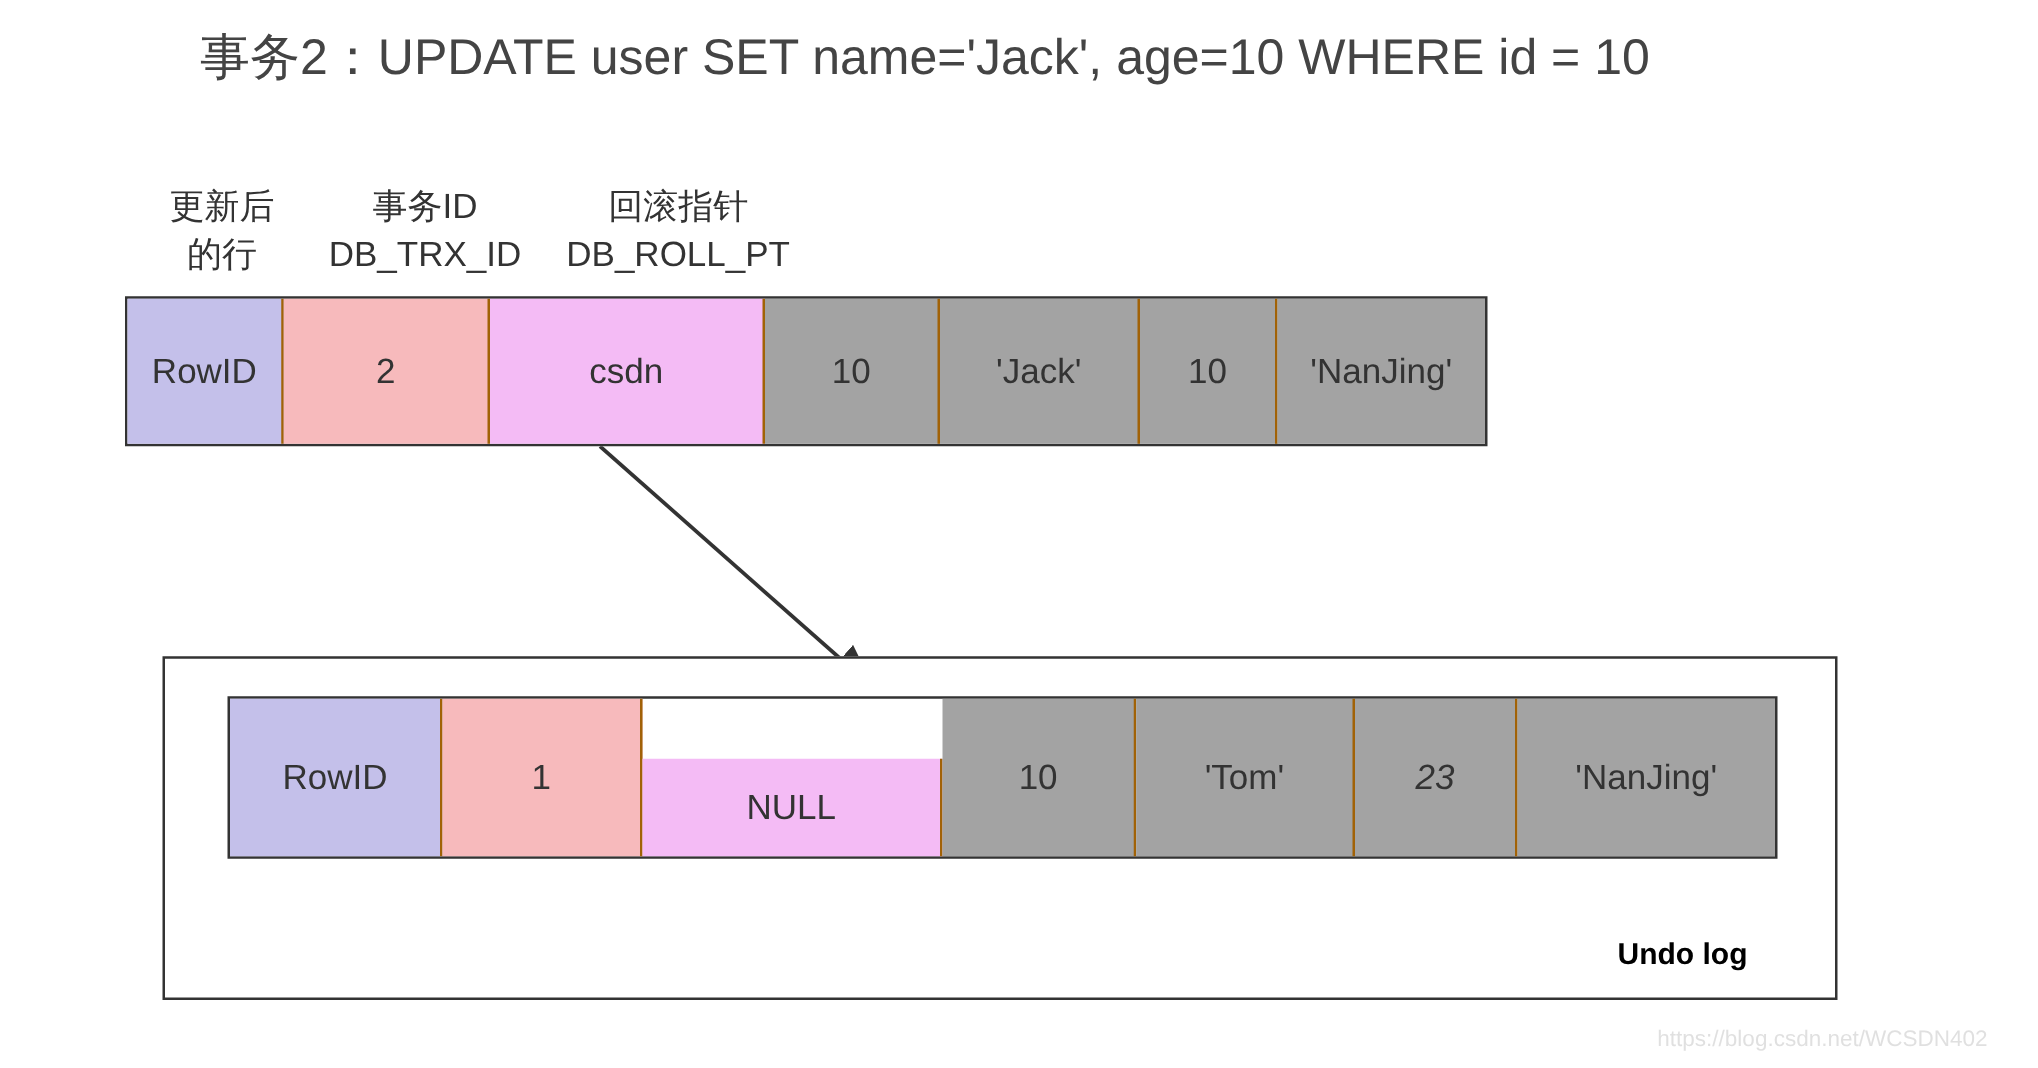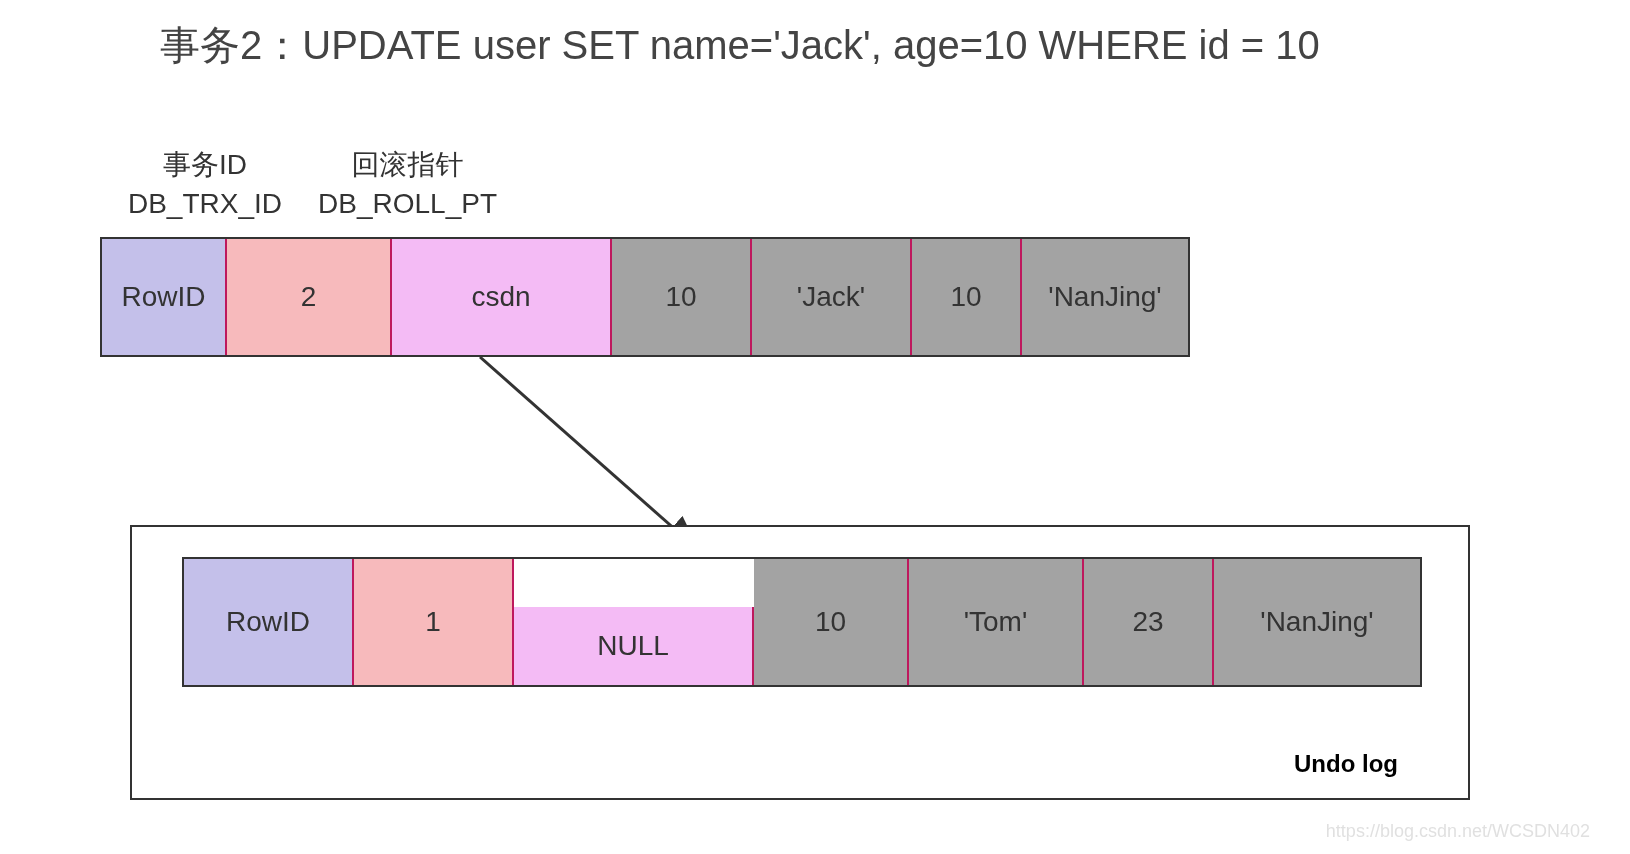--- a/index.html
+++ b/index.html
@@ -46,21 +46,21 @@
       display: flex;
       border: 2px solid #333;
     }
     .row1 {
       top: 237px;
       left: 100px;
       width: 1090px;
       height: 120px;
     }
     .cell {
-      border-right: 2px solid #be185d;
+      border-right: 2px solid #a16207;
       display: flex;
       align-items: center;
       justify-content: center;
       font-size: 28px;
       color: #333;
     }
     .cell:last-child {
       border-right: none;
     }
     .purple { background: #c4c0ea; }
@@ -90,21 +90,21 @@
       left: 50px;
       width: 1240px;
       height: 130px;
       position: absolute;
     }
     .row2 .c1 { width: 170px; }
     .row2 .c2 { width: 160px; }
     .row2 .c3 { width: 240px; margin-top: 48px; }
     .row2 .c4 { width: 155px; }
     .row2 .c5 { width: 175px; }
-    .row2 .c6 { width: 130px; }
+    .row2 .c6 { width: 130px; font-style: italic; }
     .row2 .c7 { flex: 1; }
     
     .undo-label {
       position: absolute;
       bottom: 20px;
       right: 70px;
       font-size: 24px;
       font-weight: bold;
       color: #000;
     }
@@ -124,20 +124,24 @@
       color: #ccc;
       opacity: 0.6;
     }
   </style>
 </head>
 <body>
 
 <div class="title">事务2：UPDATE user SET name='Jack', age=10 WHERE id = 10</div>
 
 <div class="header-labels">
+  <div class="header-col hc1">
+    <span>更新后</span>
+    <span>的行</span>
+  </div>
   <div class="header-col hc2">
     <span>事务ID</span>
     <span>DB_TRX_ID</span>
   </div>
   <div class="header-col hc3">
     <span>回滚指针</span>
     <span>DB_ROLL_PT</span>
   </div>
 </div>
 

